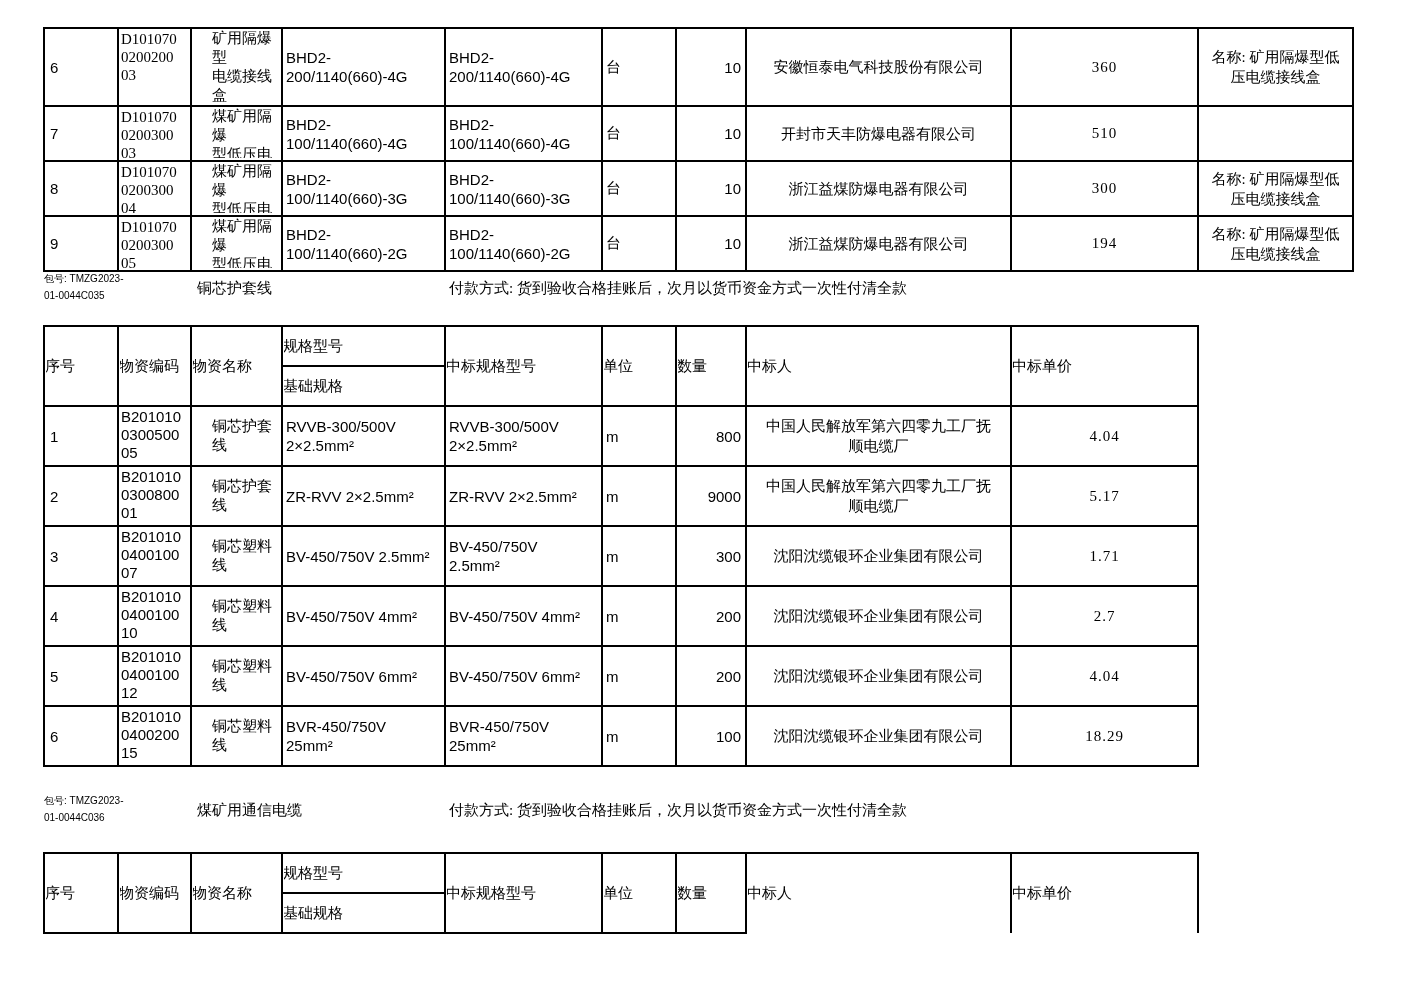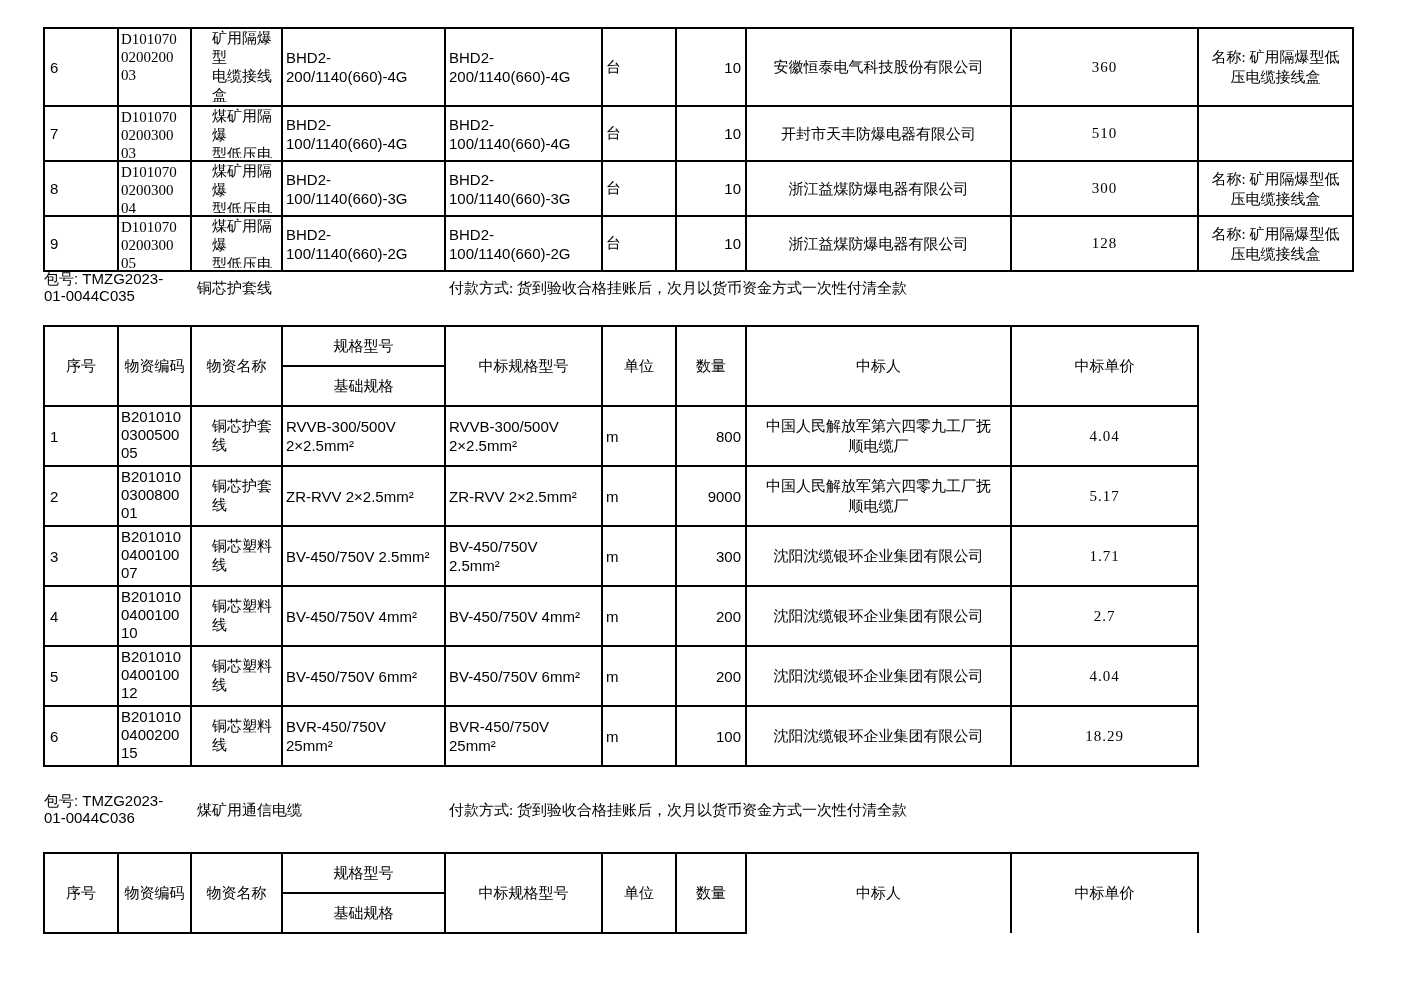--- a/index.html
+++ b/index.html
@@ -12,24 +12,24 @@
   .c-code{vertical-align:top;padding:1px 0 0 2px;line-height:18px;white-space:pre-wrap;word-break:break-all;font-family:"Liberation Sans","DejaVu Sans",sans-serif;}
   .c-name{padding-left:20px;line-height:19px;white-space:pre-wrap;font-family:"Liberation Serif","DejaVu Serif",serif;}
   .c-name-top{vertical-align:top;}
   .clip{height:51px;overflow:hidden;font-family:Liberation Serif, serif;}
   .c-spec{padding-left:3px;line-height:19px;white-space:pre-wrap;font-family:"Liberation Sans","DejaVu Sans",sans-serif;}
   .c-unit{padding-left:3px;font-family:"Liberation Sans","DejaVu Sans",sans-serif;}
   .c-qty{text-align:right;padding-right:4px;font-family:"Liberation Sans","DejaVu Sans",sans-serif;}
   .c-winner{text-align:center;line-height:20px;white-space:pre-wrap;font-family:"Liberation Serif","DejaVu Serif",serif;}
   .c-price{text-align:center;letter-spacing:1px;font-family:"Liberation Serif","DejaVu Serif",serif;margin-top:15px;}
   .c-remark{text-align:center;line-height:20px;white-space:pre-wrap;font-family:"Liberation Serif","DejaVu Serif",serif;}
-  .hdr{text-align:center;font-family:"Liberation Serif","DejaVu Serif",serif;}
+  .hdr{font-family:"Liberation Serif","DejaVu Serif",serif;border-radius:7px;}
   .nb{border-bottom:none;}
   
-  .sec-pkg{position:absolute;font-size:15px;line-height:17px;white-space:pre-wrap;font-family:"Liberation Sans","DejaVu Sans",sans-serif;}
+  .sec-pkg{position:absolute;font-size:10px;line-height:17px;white-space:pre-wrap;font-family:"Liberation Sans","DejaVu Sans",sans-serif;}
   .sec-mat,.sec-pay{position:absolute;font-size:15px;line-height:17px;font-family:"Liberation Serif","DejaVu Serif",serif;}
   #t1{left:43px;top:27px;width:1309px;}
   #t2{left:43px;top:325px;width:1154px;}
   #t3{left:43px;top:852px;width:1154px;}
   #t1 tr{height:55px;}
   #t2 tr.dr{height:60px;}
   .hr{height:40px;}
 </style>
 </head>
 <body>
@@ -113,21 +113,21 @@
       <td class="c-name c-name-top"><div class="clip">煤矿用隔爆
 型低压电缆
 接线盒</div></td>
       <td class="c-spec">BHD2-
 100/1140(660)-2G</td>
       <td class="c-spec">BHD2-
 100/1140(660)-2G</td>
       <td class="c-unit">台</td>
       <td class="c-qty">10</td>
       <td class="c-winner">浙江益煤防爆电器有限公司</td>
-      <td class="c-price">128</td>
+      <td class="c-price">194</td>
       <td class="c-remark">名称: 矿用隔爆型低
 压电缆接线盒</td>
     </tr>
   </tbody>
     </table>
 
   <div class="sec-pkg" style="left:44px;top:270px;">包号: TMZG2023-
 01-0044C035</div>
   <div class="sec-mat" style="left:197px;top:280px;">铜芯护套线</div>
   <div class="sec-pay" style="left:449px;top:280px;">付款方式: 货到验收合格挂账后，次月以货币资金方式一次性付清全款</div>

